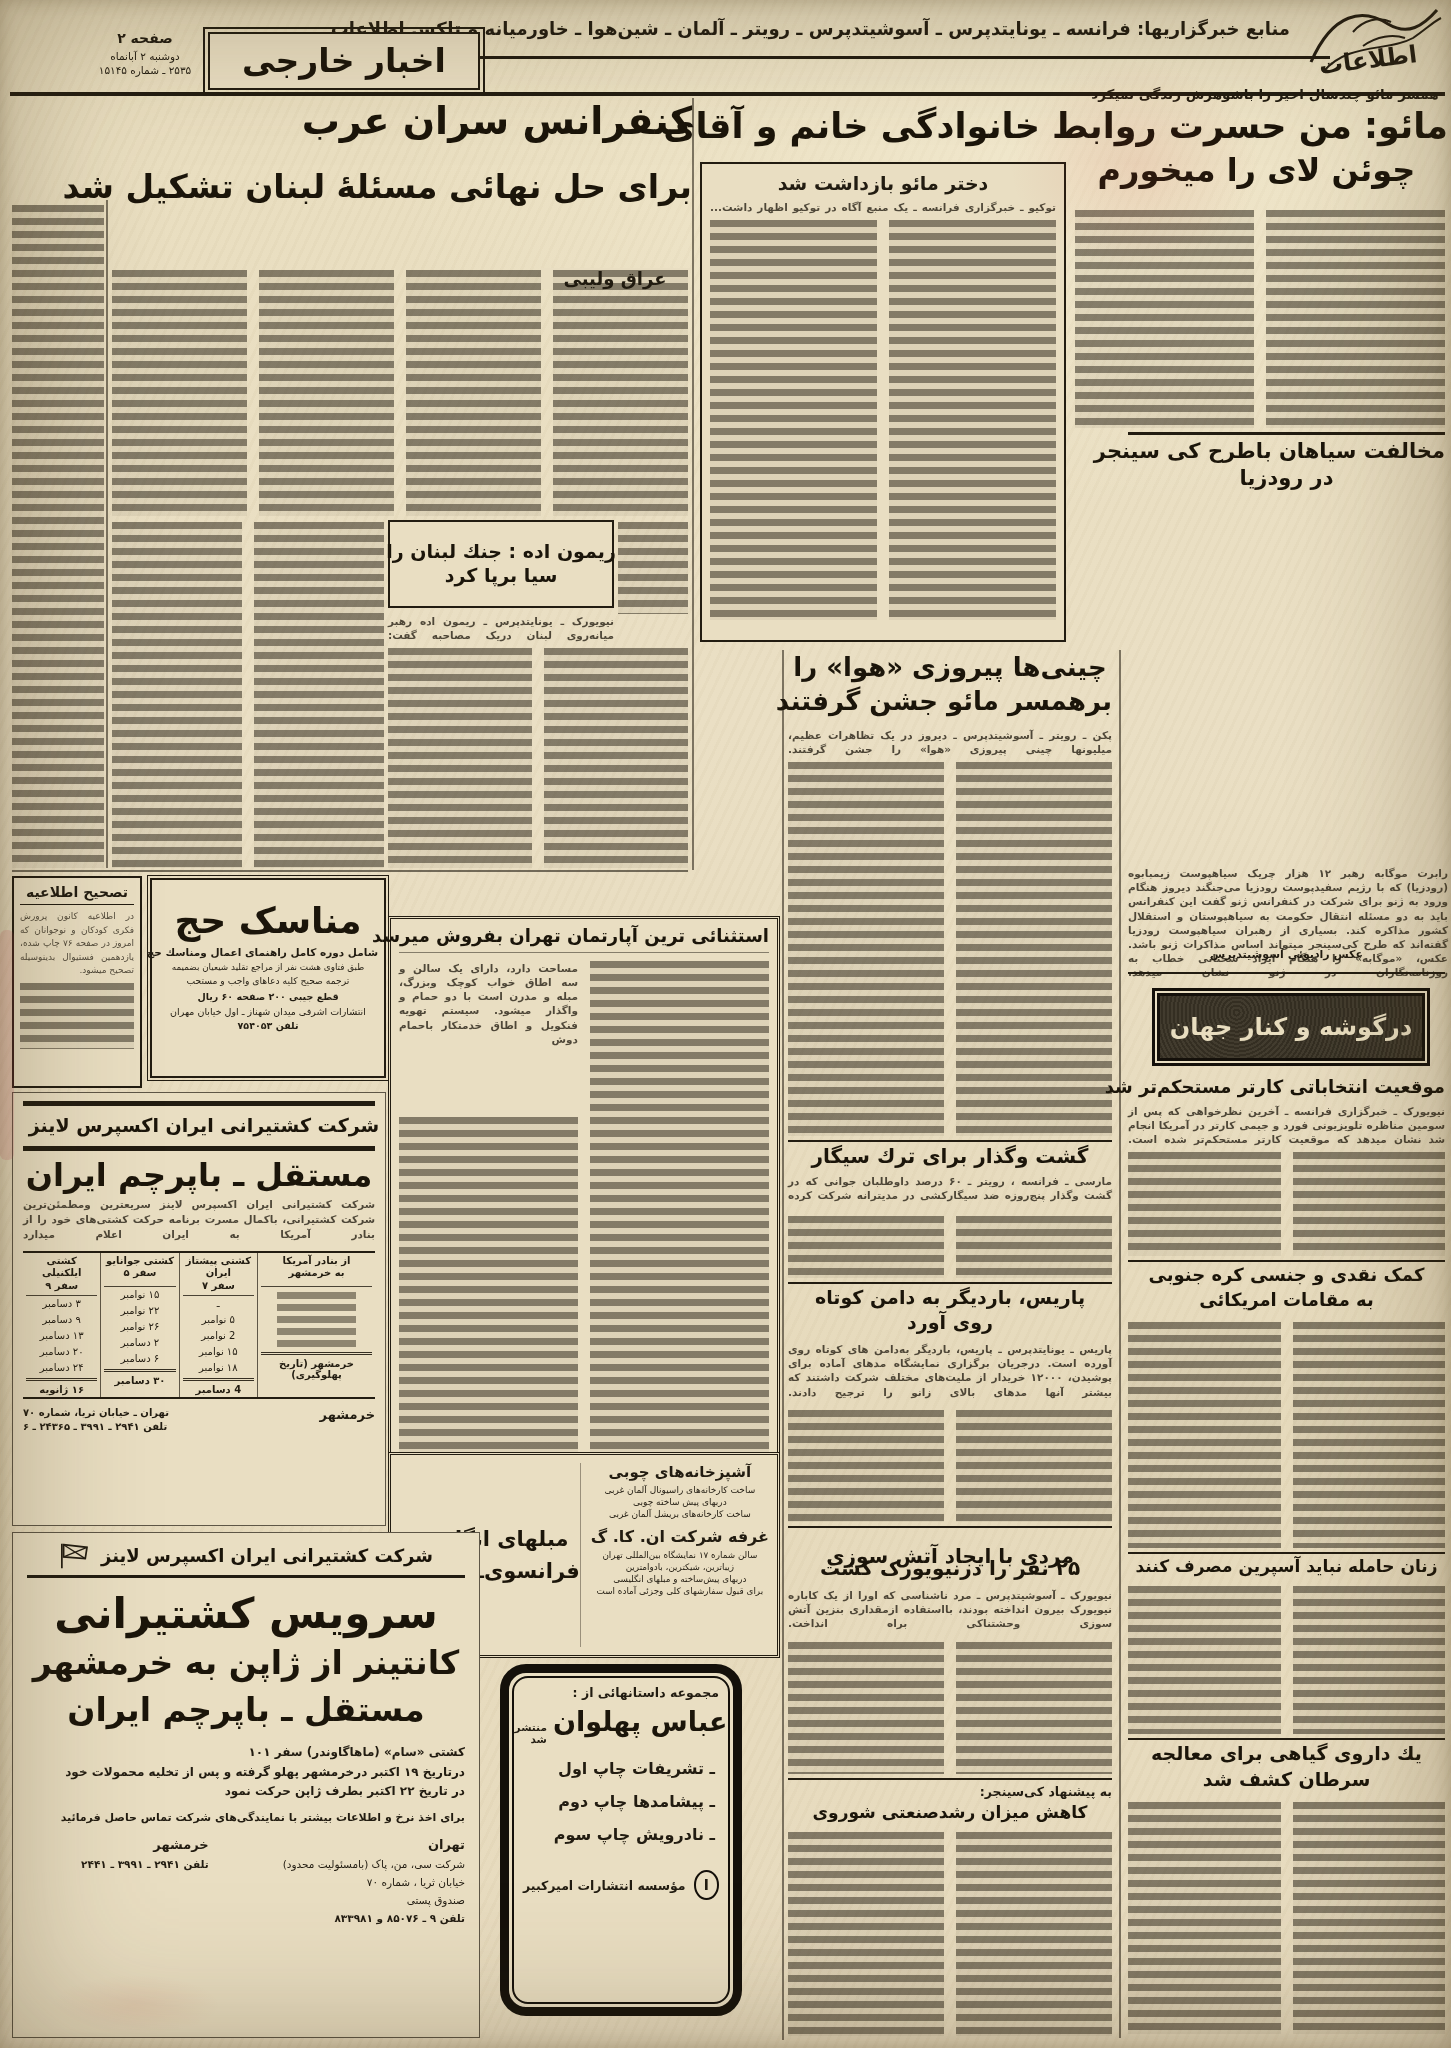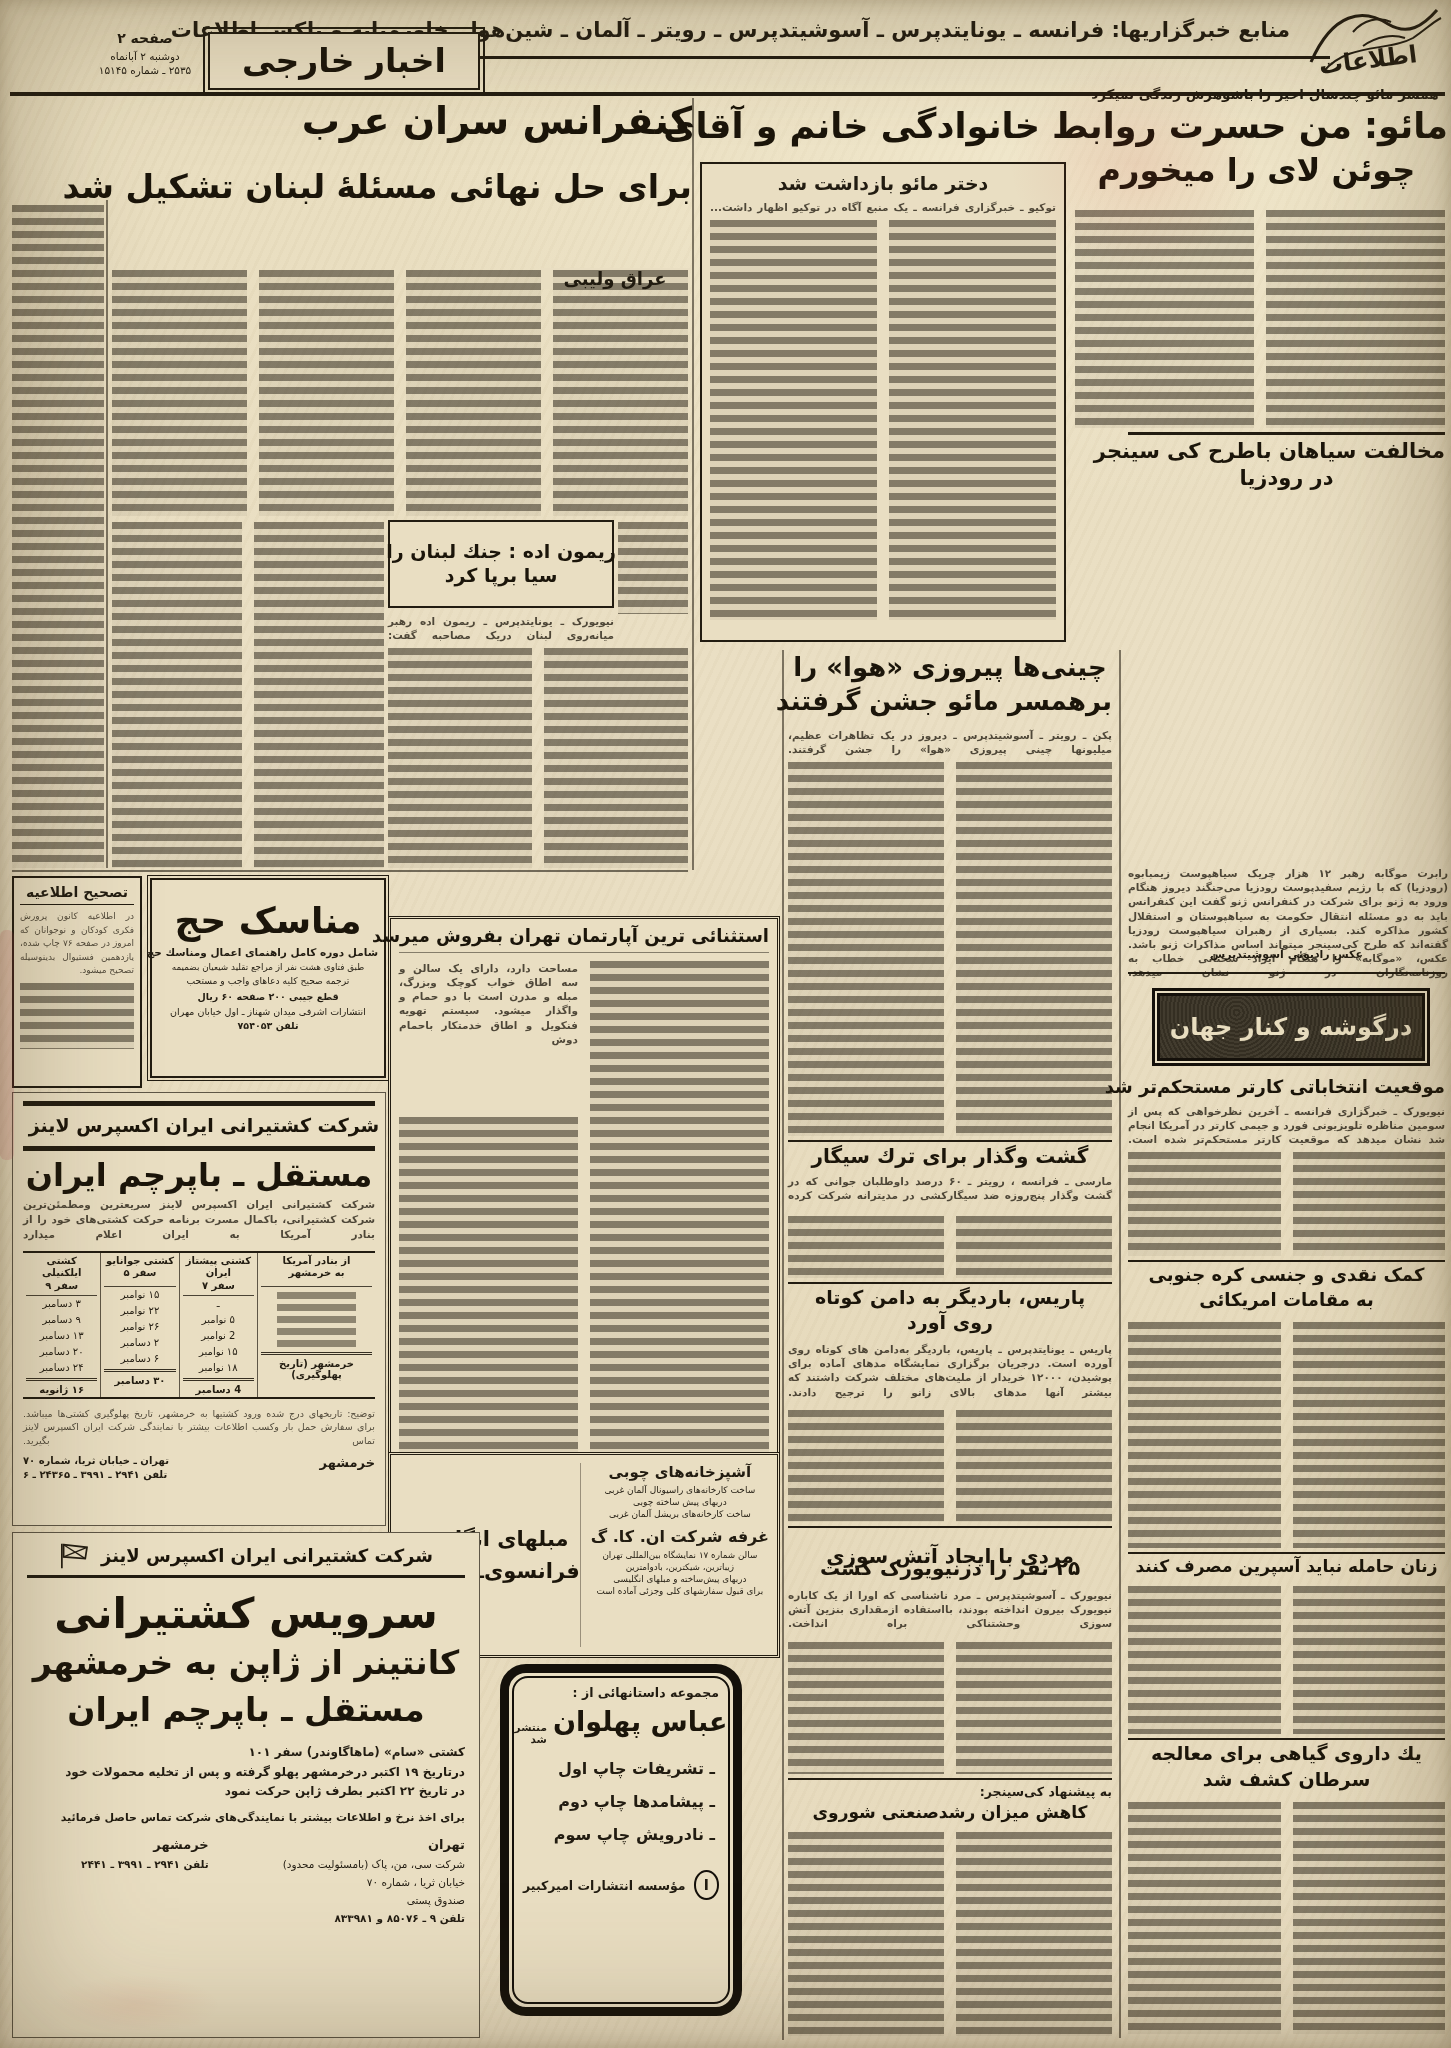--- a/index.html
+++ b/index.html
@@ -61,21 +61,21 @@
 <body>
 
 <div class="abs" style="left:1293px;top:2px;width:152px;height:86px;">
   <svg width="152" height="86" viewBox="0 0 152 86">
     <path d="M18 60 C40 10, 70 6, 95 22 C115 34, 130 24, 144 8" stroke="#221c11" stroke-width="3" fill="none"></path>
     <path d="M30 70 C55 40, 95 50, 120 36 C132 28, 140 20, 148 16" stroke="#221c11" stroke-width="2" fill="none"></path>
     <path d="M60 30 C70 18, 86 14, 98 20 M70 44 C84 34, 100 32, 112 36" stroke="#221c11" stroke-width="2" fill="none"></path>
     <text x="76" y="66" font-size="24" font-weight="bold" text-anchor="middle" fill="#221c11" transform="rotate(-7 76 66)" font-family="DejaVu Sans, sans-serif">اطلاعات</text>
   </svg>
 </div>
-<div class="abs b nw" style="left:460px;top:18px;width:830px;font-size:21px;text-align:right;">منابع خبرگزاریها: فرانسه ـ یونایتدپرس ـ آسوشیتدپرس ـ رویتر ـ آلمان ـ شین‌هوا ـ خاورمیانه و تلکس اطلاعات</div>
+<div class="abs b nw" style="left:460px;top:18px;width:830px;font-size:18px;text-align:right;">منابع خبرگزاریها: فرانسه ـ یونایتدپرس ـ آسوشیتدپرس ـ رویتر ـ آلمان ـ شین‌هوا ـ خاورمیانه و تلکس اطلاعات</div>
 <div class="abs rule" style="left:462px;top:56px;width:868px;height:3px;"></div>
 <div class="abs frame" style="left:208px;top:32px;width:272px;height:58px;outline:2px solid #221c11;outline-offset:3px;display:flex;align-items:center;justify-content:center;">
   <span class="hd" style="font-size:33px;">اخبار خارجی</span>
 </div>
 <div class="abs c" style="left:88px;top:30px;width:114px;">
   <div class="b" style="font-size:14px;">صفحه ۲</div>
   <div style="font-size:10.5px;margin-top:4px;">دوشنبه ۲ آبانماه</div>
   <div style="font-size:10.5px;margin-top:2px;">۲۵۳۵ ـ شماره ۱۵۱۴۵</div>
 </div>
 <div class="abs rule" style="left:10px;top:92px;width:1435px;height:4px;"></div>
@@ -345,21 +345,20 @@
           <div class="">سفر ۹</div>
         </div>
         <div class="cell">۳ دسامبر</div>
         <div class="cell">۹ دسامبر</div>
         <div class="cell">۱۳ دسامبر</div>
         <div class="cell">۲۰ دسامبر</div>
         <div class="cell">۲۴ دسامبر</div>
         <div class="cfoot">۱۶ ژانویه</div>
       </div>
     </div>
-  <div class="j" style="font-size:9.5px;line-height:1.4;margin-top:8px;color:var(--ink-soft);">توضیح: تاریخهای درج شده ورود کشتیها به خرمشهر، تاریخ پهلوگیری کشتی‌ها میباشد. برای سفارش حمل بار وکسب اطلاعات بیشتر با نمایندگی شرکت ایران اکسپرس لاینز تماس بگیرید.</div>
   <div style="display:flex;justify-content:space-between;align-items:flex-start;margin-top:8px;">
     <div class="b" style="font-size:13px;">خرمشهر</div>
     <div style="text-align:left;">
       <div class="b nw" style="font-size:10px;">تهران ـ خیابان ثریا، شماره ۷۰</div>
       <div class="b nw" style="font-size:10px;margin-top:3px;">تلفن ۲۹۴۱ ـ ۳۹۹۱ ـ ۲۴۳۶۵ ـ ۶</div>
     </div>
   </div>
 </div>
 
 <div class="abs" style="left:12px;top:1532px;width:468px;height:506px;border:1px solid rgba(34,28,17,.7);background:var(--paper);padding:10px 14px;">

